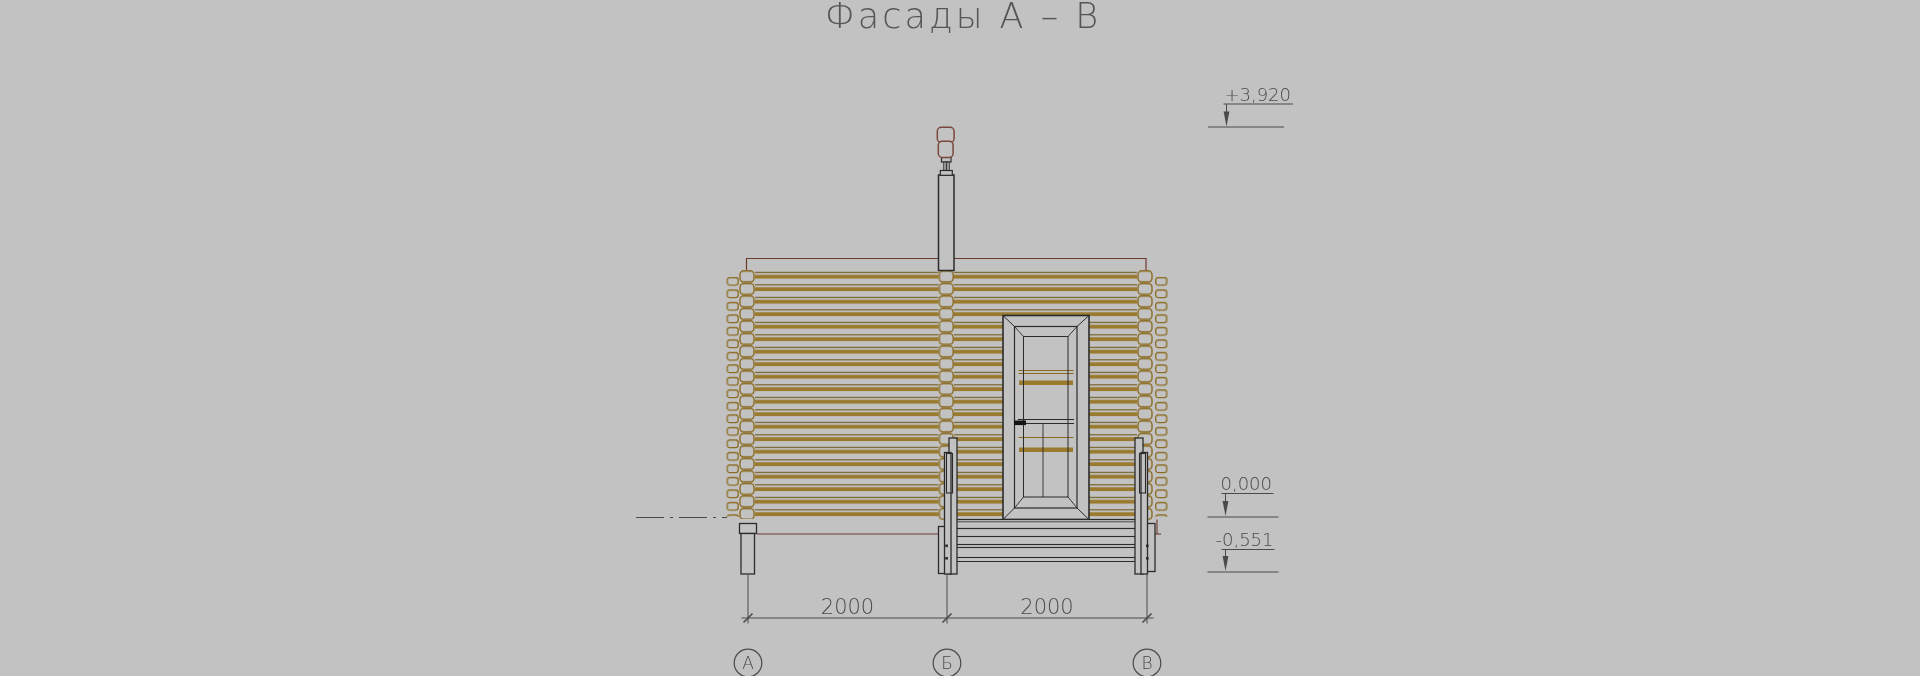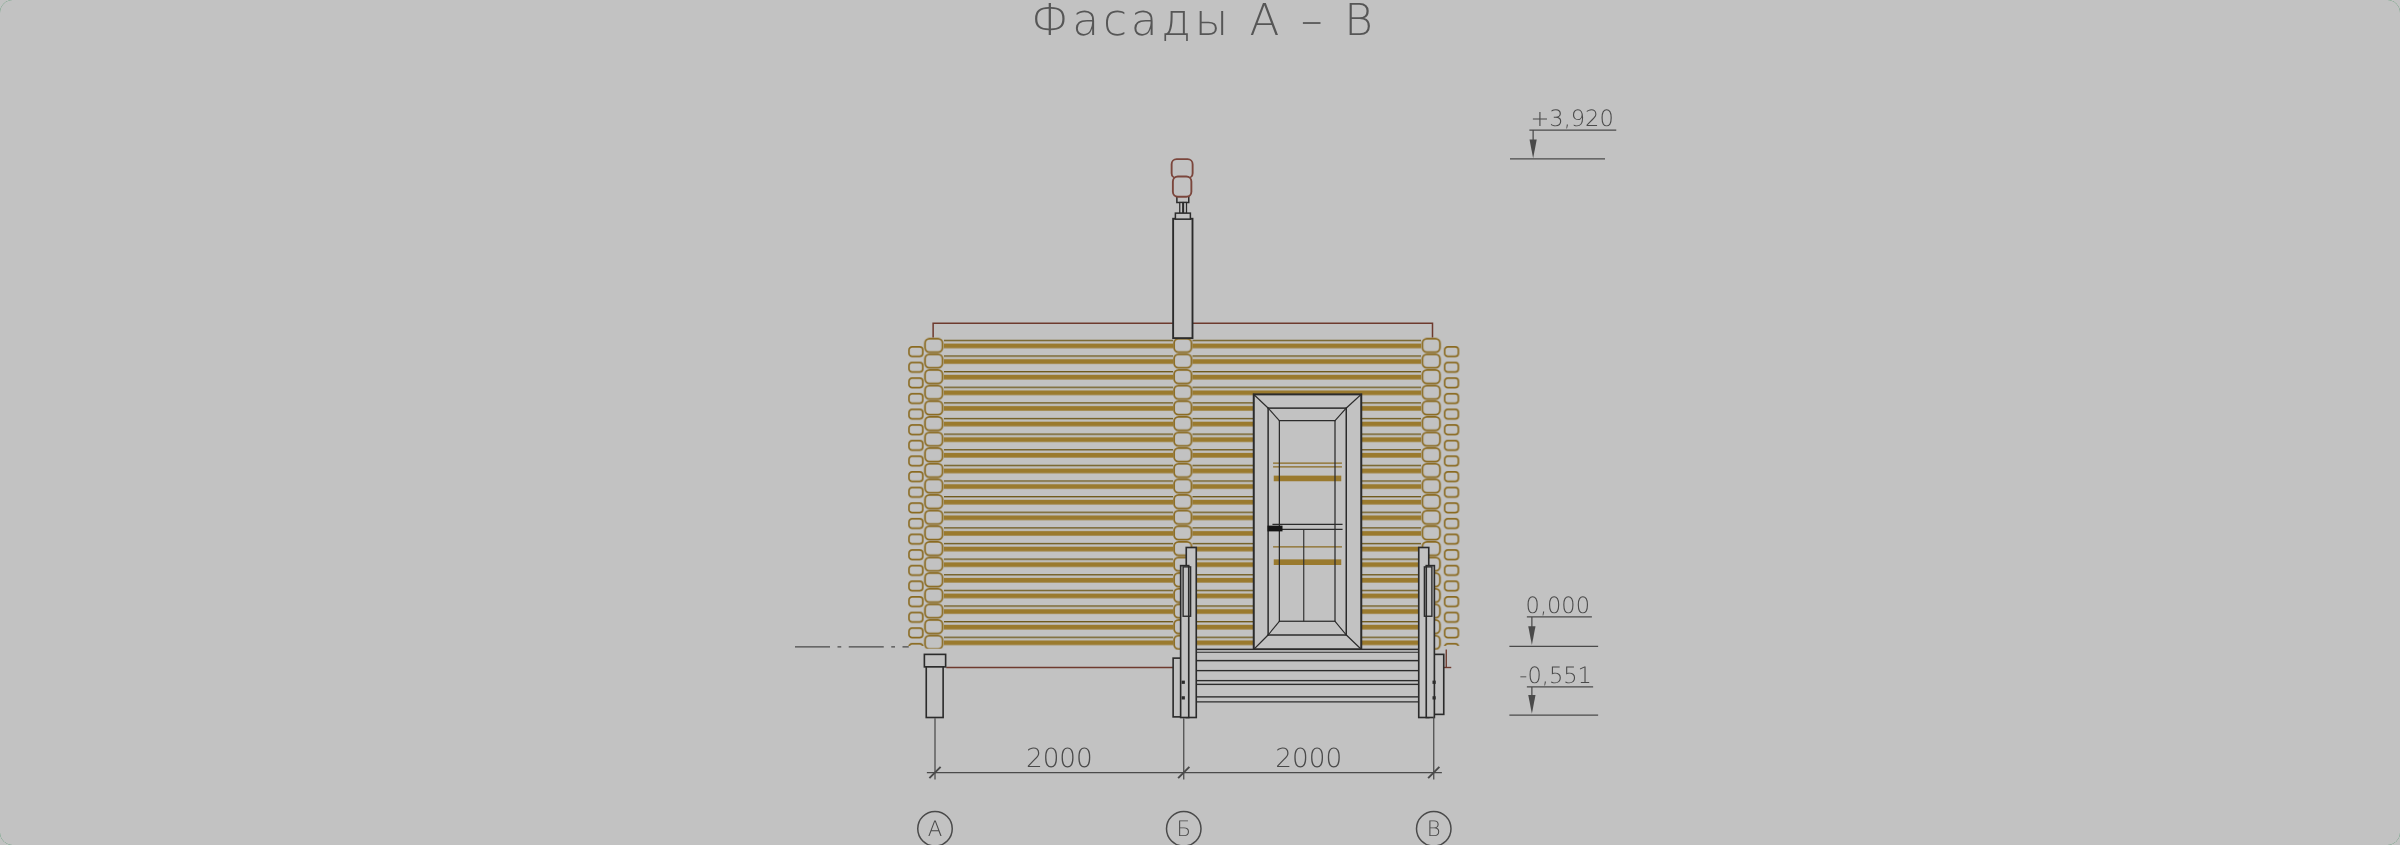--- a/index.html
+++ b/index.html
@@ -1,16 +1,16 @@
 <!DOCTYPE html>
 <html><head>
 <meta charset="utf-8">
 <style>
   html,body{margin:0;padding:0;background:#c2c2c2;}
-  .stage{position:relative;width:1920px;height:676px;background:#15803d;overflow:hidden;border-radius:10px;}
+  .stage{position:relative;width:1920px;height:676px;background:#15803d;overflow:hidden;}
   svg{display:block;}
   text{font-family:"DejaVu Sans","Liberation Sans",sans-serif;font-weight:300;fill:#4a4a4a;}
   .ln{stroke:#2b2b2b;fill:none;}
   .lnf{stroke:#2b2b2b;fill:#c2c2c2;}
   .red{stroke:#6e3a2e;fill:none;}
   .thin{stroke:#4a4a4a;fill:none;}
   .title-text{fill:#565656;letter-spacing:3px;}
 </style>
 </head>
 <body>

